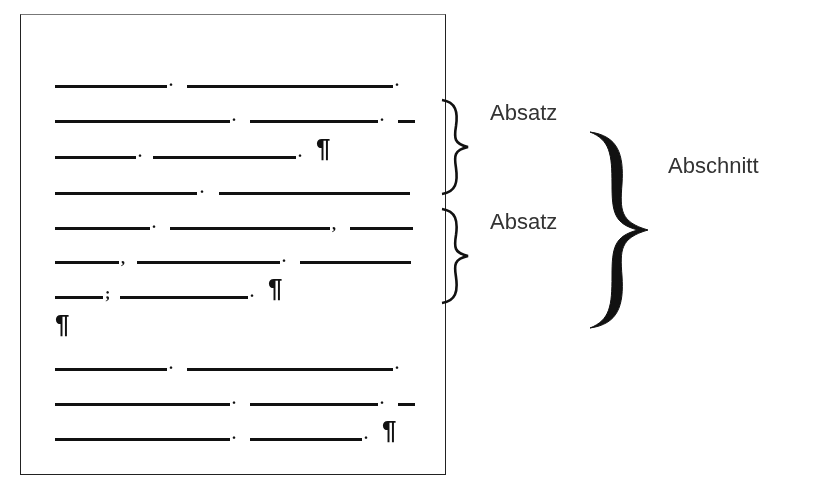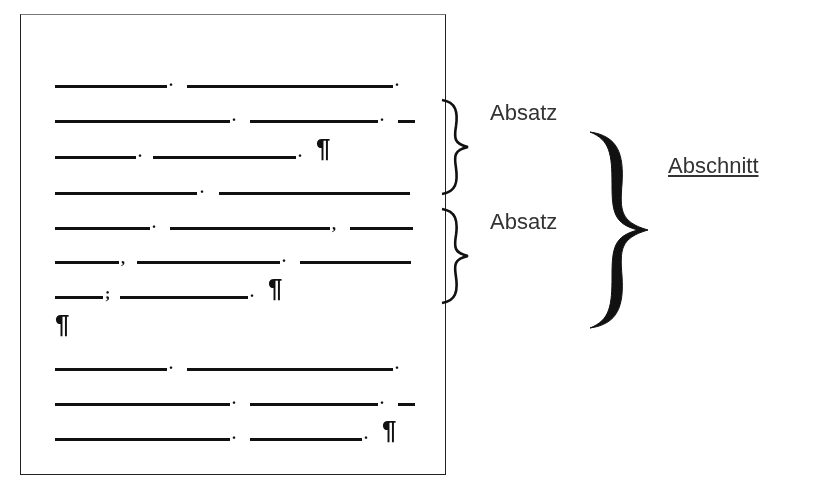--- a/index.html
+++ b/index.html
@@ -79,13 +79,13 @@
   <path d="M2,2 C16,4 18,14 16,28 C14,40 14,46 28,49 C14,52 14,58 16,70 C18,84 16,94 2,96" fill="none" stroke="#111" stroke-width="2.6"></path>
 </svg>
 
 <svg class="brace" style="left:588px; top:130px;" width="64" height="200" viewBox="0 0 64 200">
   <path d="M2,2 C30,6 36,24 34,54 C32,80 32,92 60,100 C32,108 32,120 34,146 C36,176 30,194 2,198
            C22,190 24,176 24,146 C24,118 26,106 50,100 C26,94 24,82 24,54 C24,24 22,10 2,2 Z" fill="#111" stroke="#111" stroke-width="1"></path>
 </svg>
 
 <div class="label" style="left:490px; top:100px;">Absatz</div>
 <div class="label" style="left:490px; top:209px;">Absatz</div>
-<div class="label" style="left:668px; top:153px;text-decoration:underline;">Abschnitt</div>
+<div class="label" style="left:668px; top:153px;">Abschnitt</div>
 
 </body></html>

